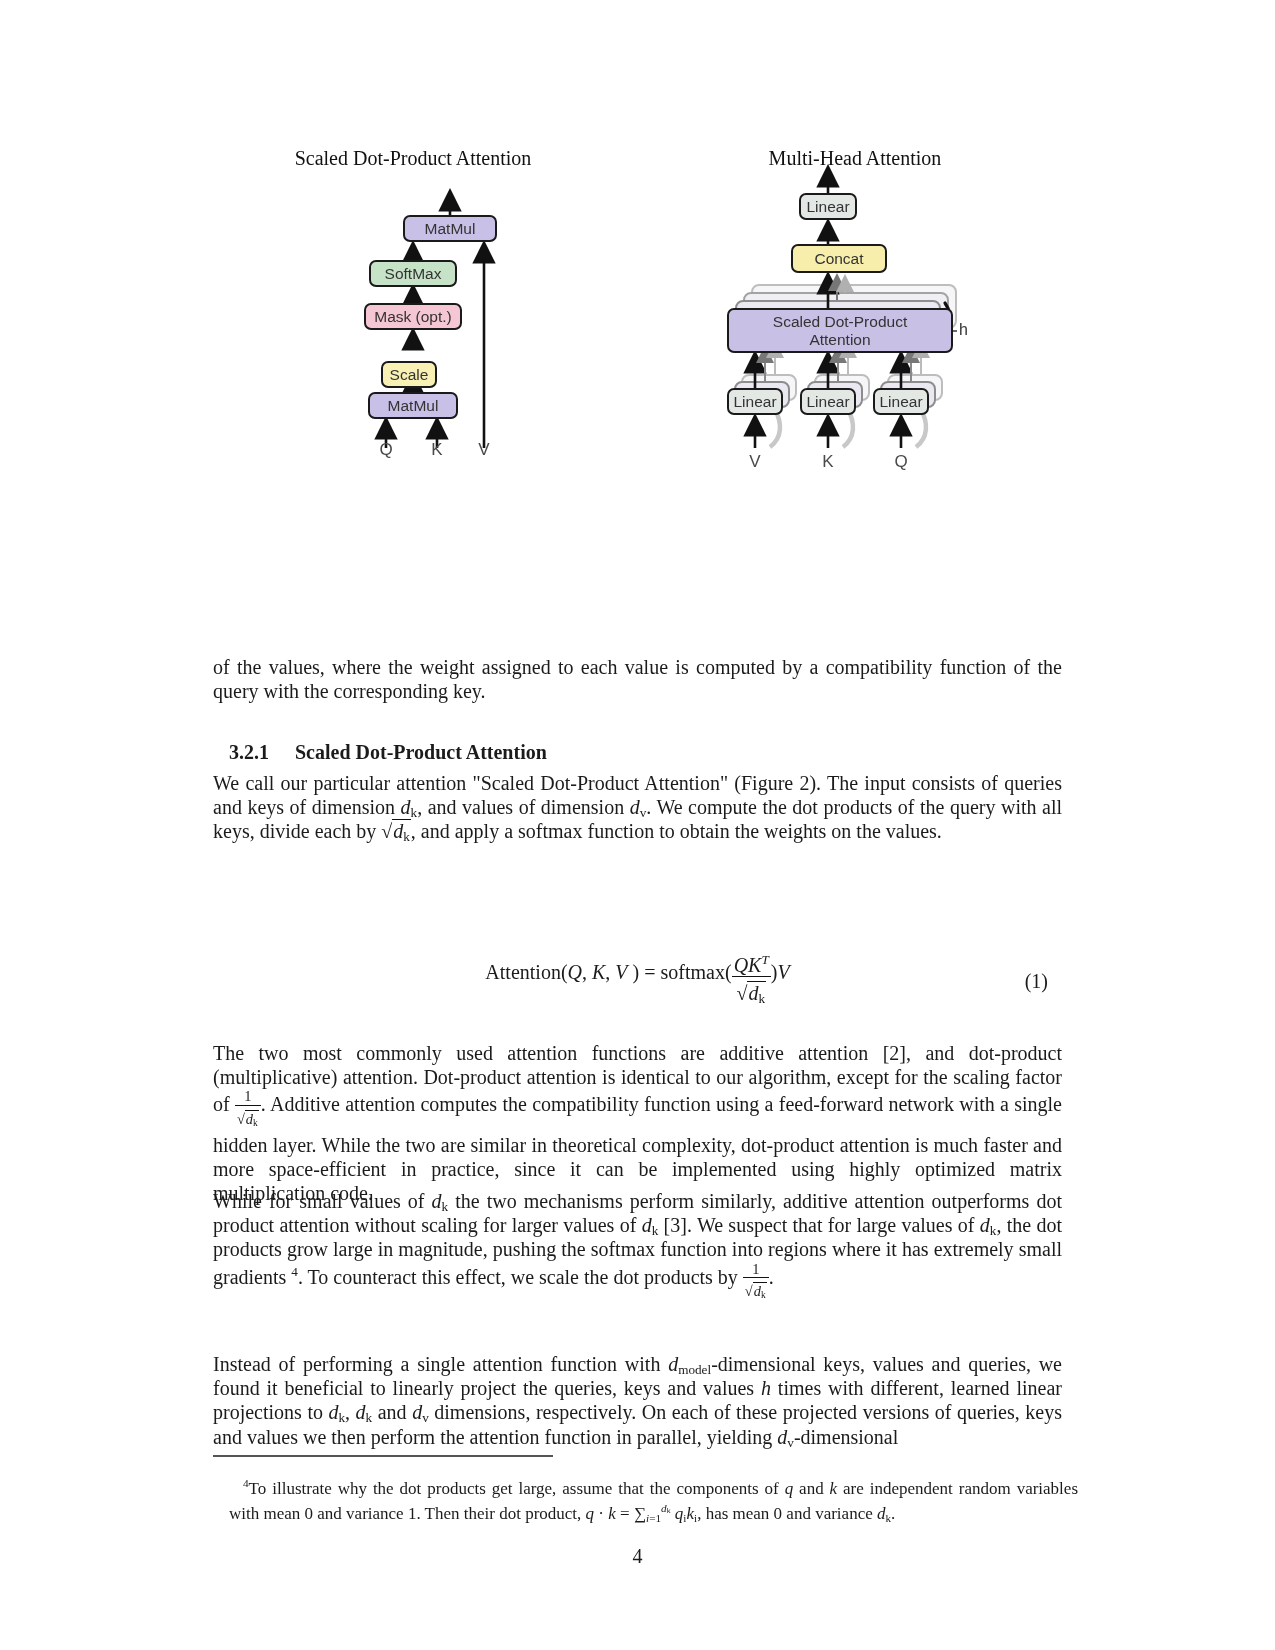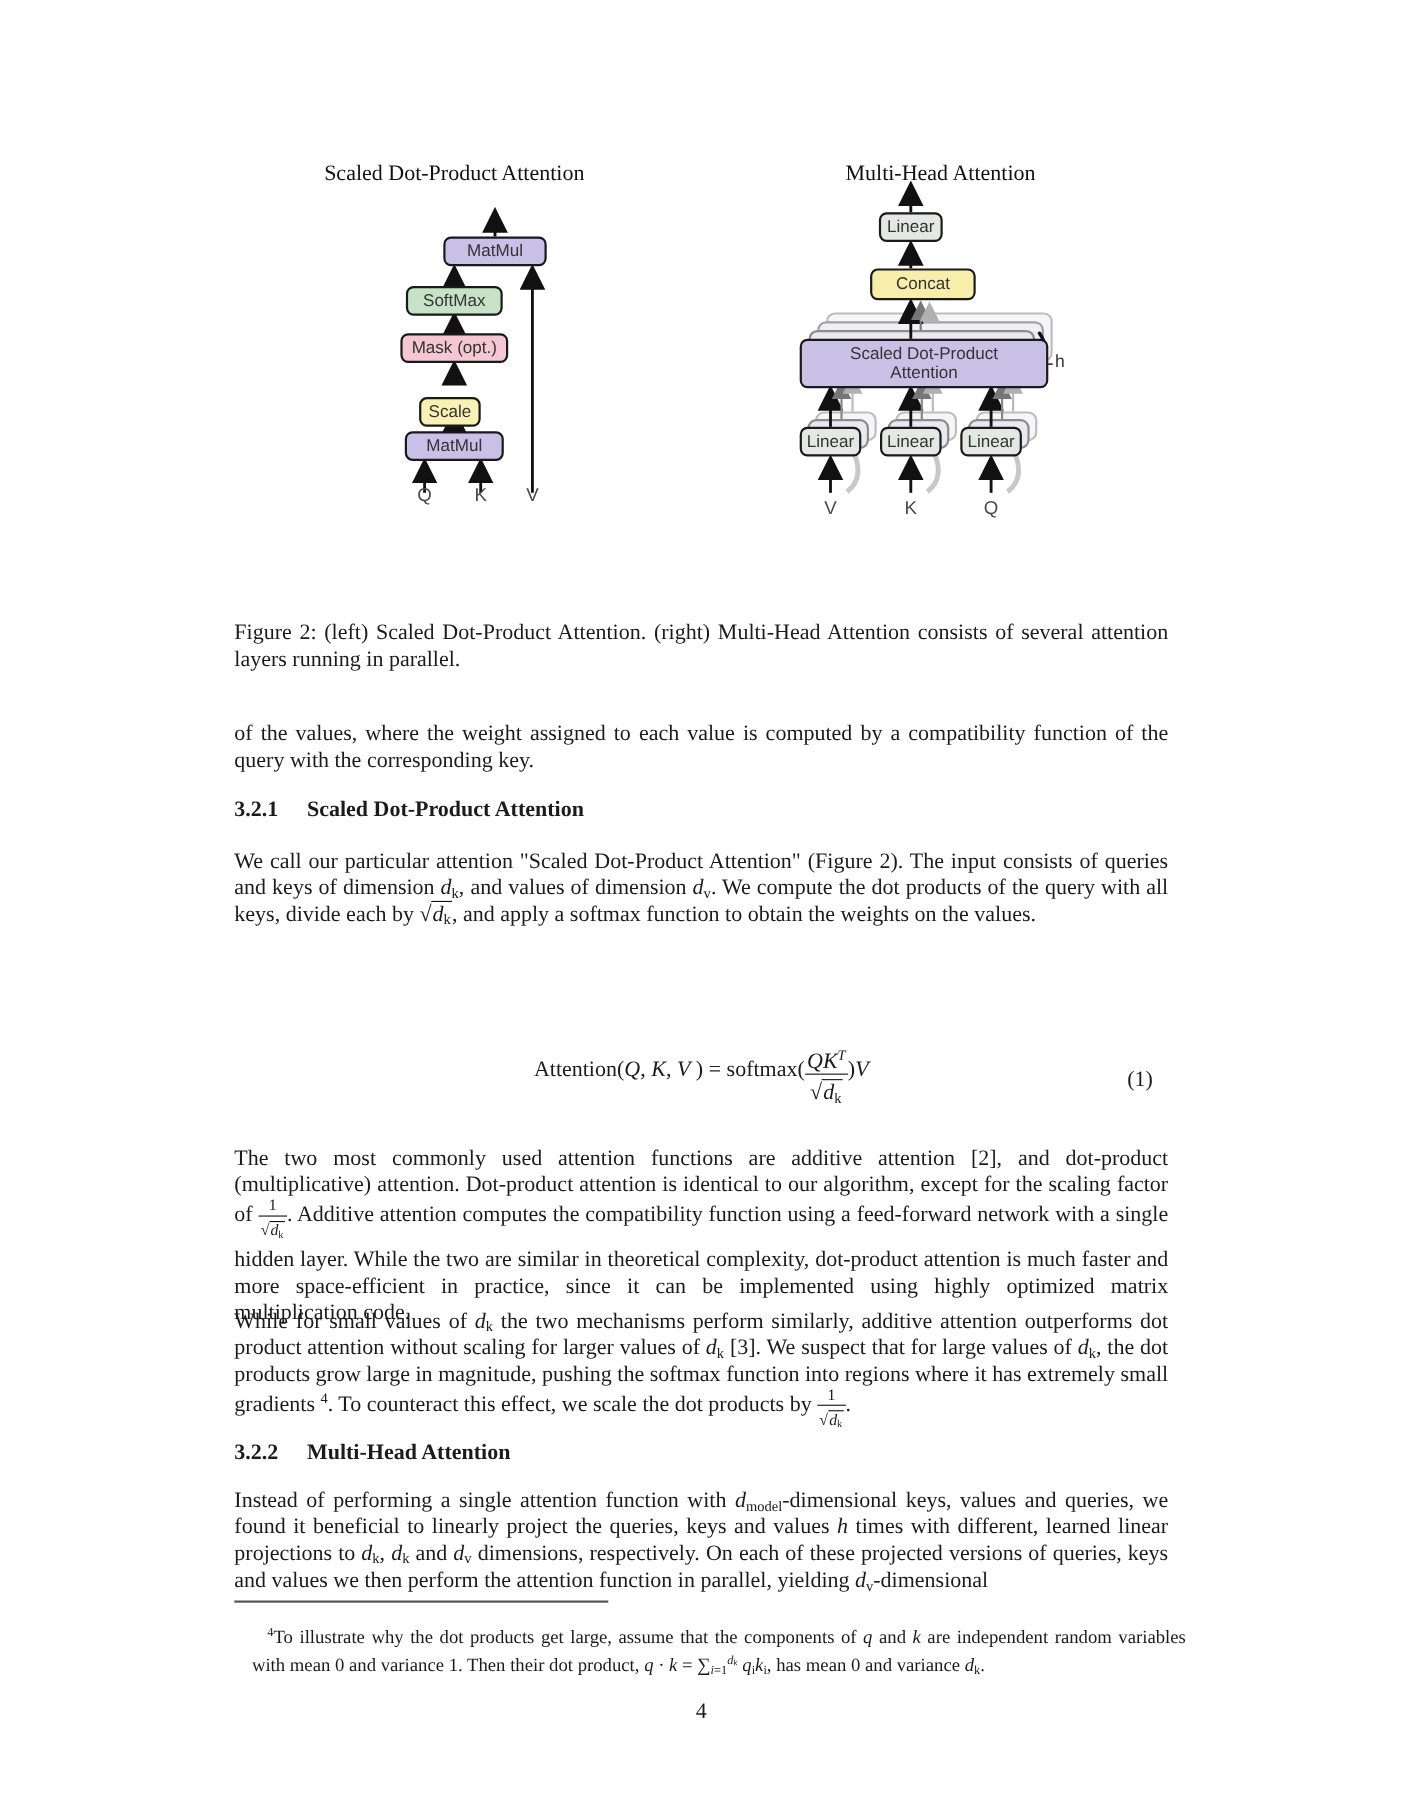--- a/index.html
+++ b/index.html
@@ -23,21 +23,21 @@
   .purple{background:var(--box-purple);}
   .green{background:var(--box-green);}
   .pink{background:var(--box-pink);}
   .yellow{background:var(--box-yellow);}
   .gray{background:var(--box-gray);}
   .cyellow{background:var(--concat-yellow);}
   .spurple{background:var(--sdpa-purple);}
   
   .col{position:absolute;left:213px;width:849px;}
   .bodytext{font-size:20px;line-height:24.2px;text-align:justify;margin:0;}
-  .sec{font-size:20px;font-weight:bold;margin:0;}
+  .sec{font-size:20px;font-weight:bold;margin:16px;}
   .sec .num{margin-right:26px;}
   sup{font-size:66%;vertical-align:super;line-height:0;}
   sub{font-size:66%;vertical-align:-0.25em;line-height:0;}
   .frac{display:inline-block;vertical-align:-0.85em;text-align:center;line-height:1.05;font-size:0.72em;}
   .frac .num{display:block;padding:0 2px;}
   .frac .den{display:block;border-top:1.4px solid #111;padding:6px 2px;}
   .sqrt{white-space:nowrap;}
   .sqrt .rdc{border-top:1.5px solid #111;padding:0 1px;}
   .eqrow{position:absolute;left:213px;top:942px;width:849px;height:80px;
          display:flex;align-items:center;justify-content:center;}
@@ -137,41 +137,37 @@
     </div>
     <div class="fig-box gray" style="left:727px;top:388px;width:56px;height:27px;">Linear</div>
     <div class="fig-box gray" style="left:800px;top:388px;width:56px;height:27px;">Linear</div>
     <div class="fig-box gray" style="left:873px;top:388px;width:56px;height:27px;">Linear</div>
     <div class="io-label" style="left:740px;top:452px;">V</div>
     <div class="io-label" style="left:813px;top:452px;">K</div>
     <div class="io-label" style="left:886px;top:452px;">Q</div>
     <div class="h-label" style="left:959px;top:321px;">h</div>
   </div>
 
-  <p class="col bodytext" style="top:563px;">Figure 2: (left) Scaled Dot-Product Attention. (right) Multi-Head Attention consists of several attention layers running in parallel.</p>
 
   <p class="col bodytext" style="top:655px;">of the values, where the weight assigned to each value is computed by a compatibility function of the query with the corresponding key.</p>
 
   <div class="col sec" style="top:725px;">
     <span class="num">3.2.1</span><span>Scaled Dot-Product Attention</span>
   </div>
 
   <p class="col bodytext" style="top:771px;">We call our particular attention "Scaled Dot-Product Attention" (Figure 2). The input consists of queries and keys of dimension <i>d</i><sub>k</sub>, and values of dimension <i>d</i><sub>v</sub>. We compute the dot products of the query with all keys, divide each by <span class="sqrt"><span class="rad">√</span><span class="rdc"><i>d</i><sub>k</sub></span></span>, and apply a softmax function to obtain the weights on the values.</p>
 
   <div class="eqrow">
     <span class="equation">Attention(<i>Q</i>, <i>K</i>, <i>V</i> ) = softmax(<span class="frac"><span class="num"><i>QK</i><sup><i>T</i></sup></span><span class="den"><span class="sqrt"><span class="rad">√</span><span class="rdc"><i>d</i><sub>k</sub></span></span></span></span>)<i>V</i></span>
     <span class="eqno">(1)</span>
   </div>
 
   <p class="col bodytext" style="top:1041px;">The two most commonly used attention functions are additive attention [2], and dot-product (multiplicative) attention. Dot-product attention is identical to our algorithm, except for the scaling factor of <span class="frac"><span class="num">1</span><span class="den"><span class="sqrt"><span class="rad">√</span><span class="rdc"><i>d</i><sub>k</sub></span></span></span></span>. Additive attention computes the compatibility function using a feed-forward network with a single hidden layer. While the two are similar in theoretical complexity, dot-product attention is much faster and more space-efficient in practice, since it can be implemented using highly optimized matrix multiplication code.</p>
   <p class="col bodytext" style="top:1189px;">While for small values of <i>d</i><sub>k</sub> the two mechanisms perform similarly, additive attention outperforms dot product attention without scaling for larger values of <i>d</i><sub>k</sub> [3]. We suspect that for large values of <i>d</i><sub>k</sub>, the dot products grow large in magnitude, pushing the softmax function into regions where it has extremely small gradients <sup>4</sup>. To counteract this effect, we scale the dot products by <span class="frac"><span class="num">1</span><span class="den"><span class="sqrt"><span class="rad">√</span><span class="rdc"><i>d</i><sub>k</sub></span></span></span></span>.</p>
 
-  <div class="col sec" style="top:1309px;">
-    <span class="num">3.2.2</span><span>Multi-Head Attention</span>
-  </div>
 
   <p class="col bodytext" style="top:1352px;">Instead of performing a single attention function with <i>d</i><sub>model</sub>-dimensional keys, values and queries, we found it beneficial to linearly project the queries, keys and values <i>h</i> times with different, learned linear projections to <i>d</i><sub>k</sub>, <i>d</i><sub>k</sub> and <i>d</i><sub>v</sub> dimensions, respectively. On each of these projected versions of queries, keys and values we then perform the attention function in parallel, yielding <i>d</i><sub>v</sub>-dimensional</p>
 
   <div class="fnrule"></div>
   <p class="col footnote" style="top:1460px;"><sup>4</sup>To illustrate why the dot products get large, assume that the components of <i>q</i> and <i>k</i> are independent random variables with mean 0 and variance 1. Then their dot product, <i>q</i> · <i>k</i> = ∑<sub><i>i</i>=1</sub><sup><i>d</i>ₖ</sup> <i>q</i><sub>i</sub><i>k</i><sub>i</sub>, has mean 0 and variance <i>d</i><sub>k</sub>.</p>
 
   <div class="pageno">4</div>
 </div>
 
 </body></html>

